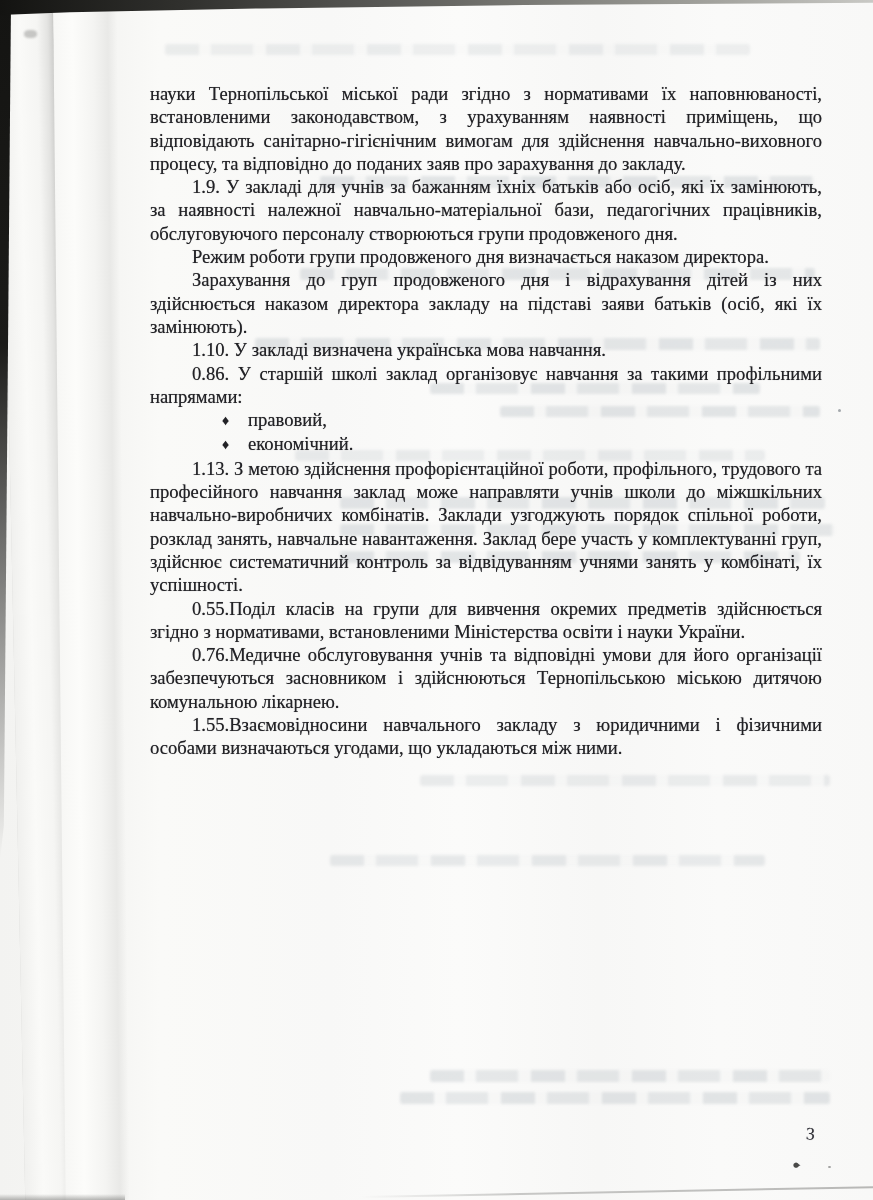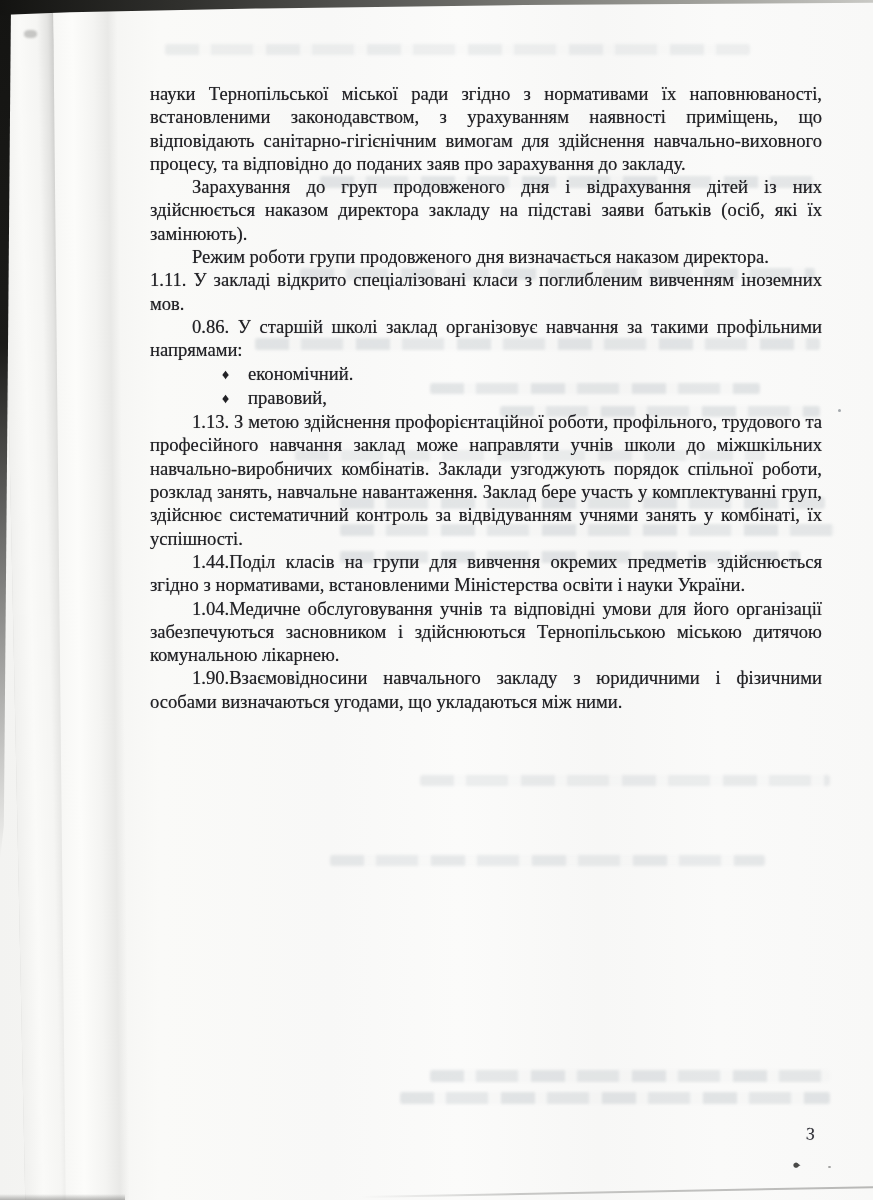--- a/index.html
+++ b/index.html
@@ -127,27 +127,28 @@
   <div class="ghost" style="left:430px; top:1070px; width:400px; height:12px;"></div>
   <div class="ghost" style="left:400px; top:1092px; width:430px; height:12px;"></div>
 
   <div class="speck speck-top-left"></div>
   <div class="speck speck-mid-right"></div>
   <div class="ink-mark"></div>
   <div class="speck ink-dot-right"></div>
 
   <div class="text-block" id="text-block">
       <p class="para">науки Тернопільської міської ради згідно з нормативами їх наповнюваності, встановленими законодавством, з урахуванням наявності приміщень, що відповідають санітарно-гігієнічним вимогам для здійснення навчально-виховного процесу, та відповідно до поданих заяв про зарахування до закладу.</p>
+      <p class="para indent">1.9. У закладі для учнів за бажанням їхніх батьків або осіб, які їх замінюють, за наявності належної навчально-матеріальної бази, педагогічних працівників, обслуговуючого персоналу створюються групи продовженого дня.</p>
+      <p class="para indent">Режим роботи групи продовженого дня визначається наказом директора.</p>
       <p class="para indent">Зарахування до груп продовженого дня і відрахування дітей із них здійснюється наказом директора закладу на підставі заяви батьків (осіб, які їх замінюють).</p>
-      <p class="para indent">Режим роботи групи продовженого дня визначається наказом директора.</p>
-      <p class="para">1.11. У закладі відкрито спеціалізовані класи з поглибленим вивченням іноземних мов.</p>
+      <p class="para indent">1.10. У закладі визначена українська мова навчання.</p>
       <p class="para indent">0.86. У старшій школі заклад організовує навчання за такими профільними напрямами:</p>
+      <div class="bullet-row"><span class="bullet-marker">♦</span><span>правовий,</span></div>
       <div class="bullet-row"><span class="bullet-marker">♦</span><span>економічний.</span></div>
-      <div class="bullet-row"><span class="bullet-marker">♦</span><span>правовий,</span></div>
       <p class="para indent">1.13. З метою здійснення профорієнтаційної роботи, профільного, трудового та професійного навчання заклад може направляти учнів школи до міжшкільних навчально-виробничих комбінатів. Заклади узгоджують порядок спільної роботи, розклад занять, навчальне навантаження. Заклад бере участь у комплектуванні груп, здійснює систематичний контроль за відвідуванням учнями занять у комбінаті, їх успішності.</p>
-      <p class="para indent">1.44.Поділ класів на групи для вивчення окремих предметів здійснюється згідно з нормативами, встановленими Міністерства освіти і науки України.</p>
-      <p class="para indent">1.04.Медичне обслуговування учнів та відповідні умови для його організації забезпечуються засновником і здійснюються Тернопільською міською дитячою комунальною лікарнею.</p>
-      <p class="para indent">1.90.Взаємовідносини навчального закладу з юридичними і фізичними особами визначаються угодами, що укладаються між ними.</p>
+      <p class="para indent">0.55.Поділ класів на групи для вивчення окремих предметів здійснюється згідно з нормативами, встановленими Міністерства освіти і науки України.</p>
+      <p class="para indent">0.76.Медичне обслуговування учнів та відповідні умови для його організації забезпечуються засновником і здійснюються Тернопільською міською дитячою комунальною лікарнею.</p>
+      <p class="para indent">1.55.Взаємовідносини навчального закладу з юридичними і фізичними особами визначаються угодами, що укладаються між ними.</p>
     </div>
 
   <div class="page-number">3</div>
 
 </div>
 
 </body></html>

